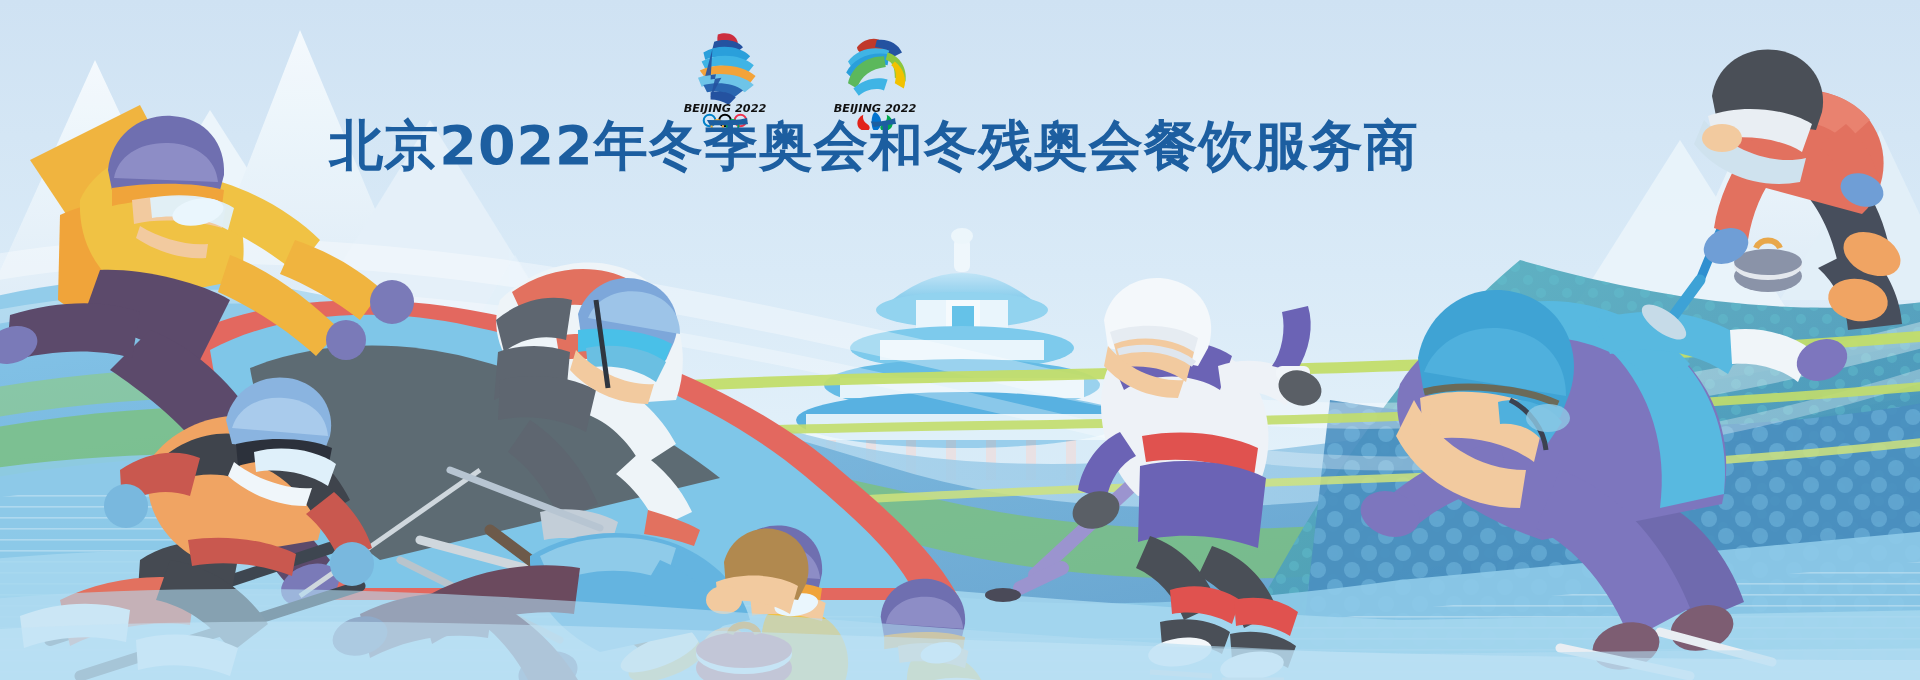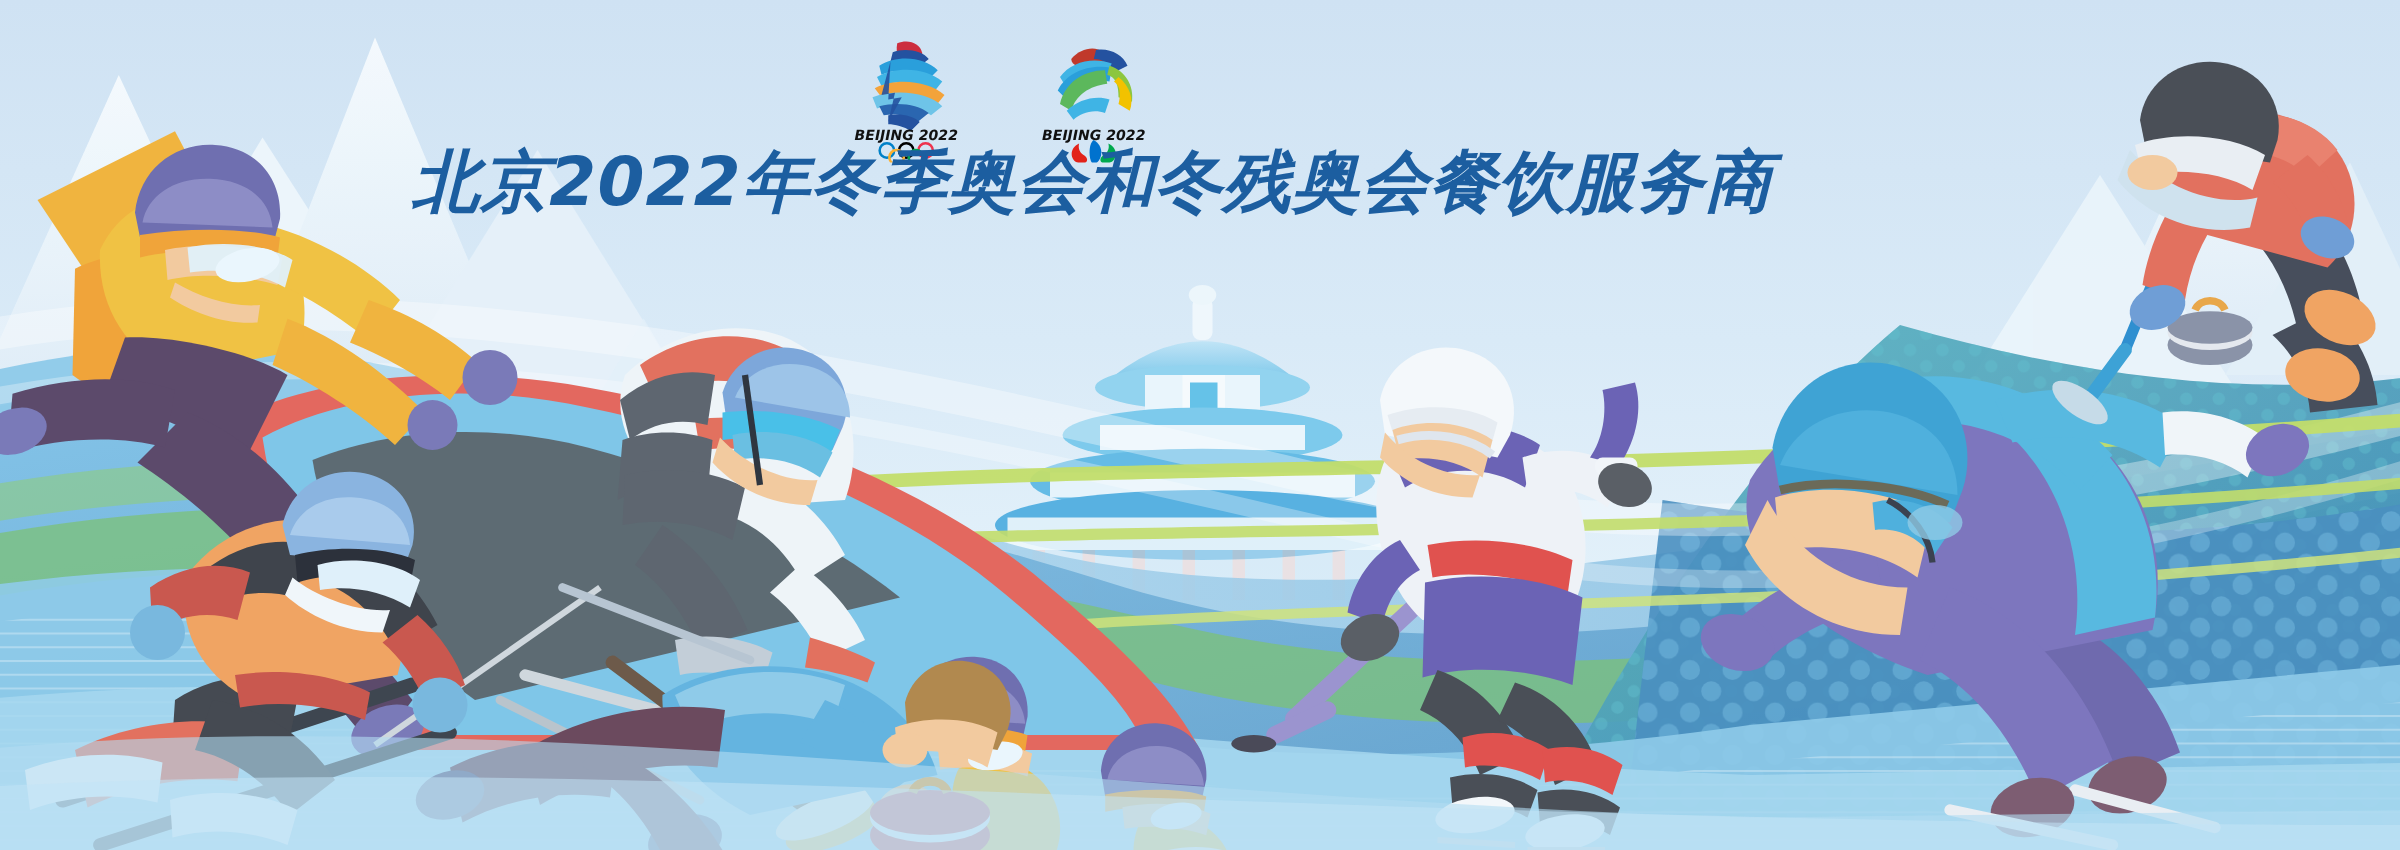--- a/index.html
+++ b/index.html
@@ -12,21 +12,21 @@
   }
   #art{position:absolute;inset:0;width:1920px;height:680px;display:block;}
   #emblems{
     position:absolute;left:0;top:22px;width:1600px;
     display:flex;justify-content:center;align-items:flex-start;gap:42px;
     pointer-events:none;
   }
   .emblem{width:108px;height:108px;display:block;}
   #title-wrap{
     position:absolute;left:0;top:118px;width:1748px;
-    display:flex;justify-content:center;align-items:flex-end;font-style:italic;
+    display:flex;justify-content:center;align-items:flex-end;
   }
   #page-title{
     margin:0;
     font-size:54px;
     font-weight:bold;
     letter-spacing:1px;
     line-height:1.05;
     color:#1c5ea0;
     white-space:nowrap;
     font-family:"DejaVu Sans","Liberation Sans",sans-serif;

